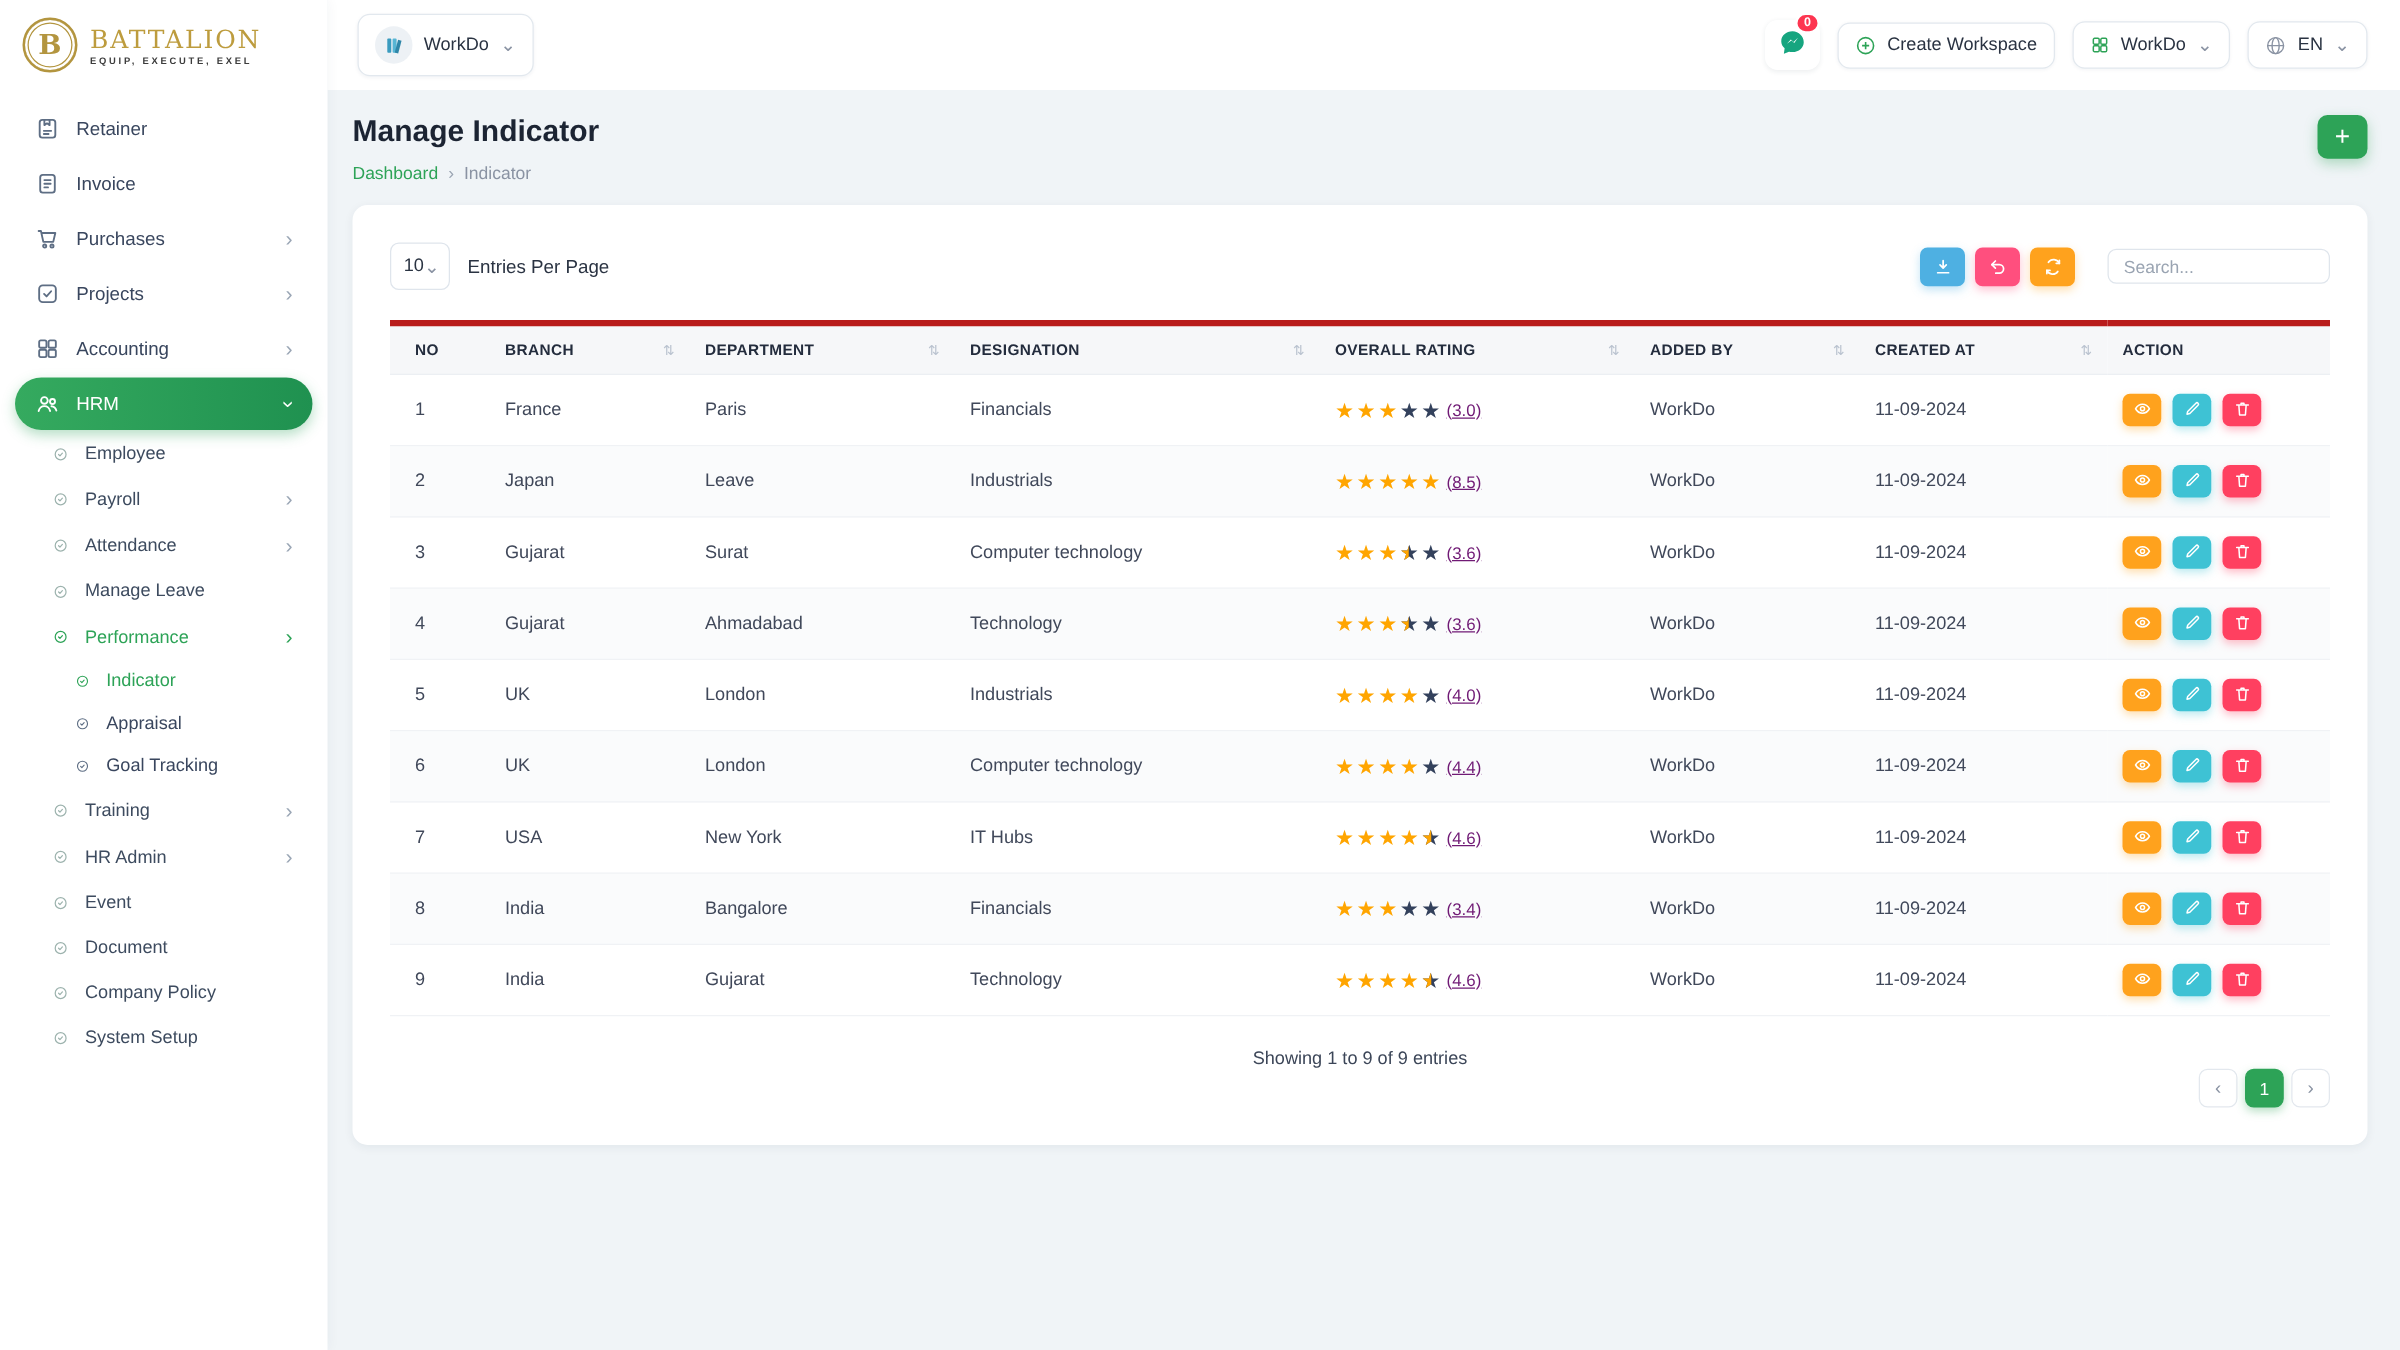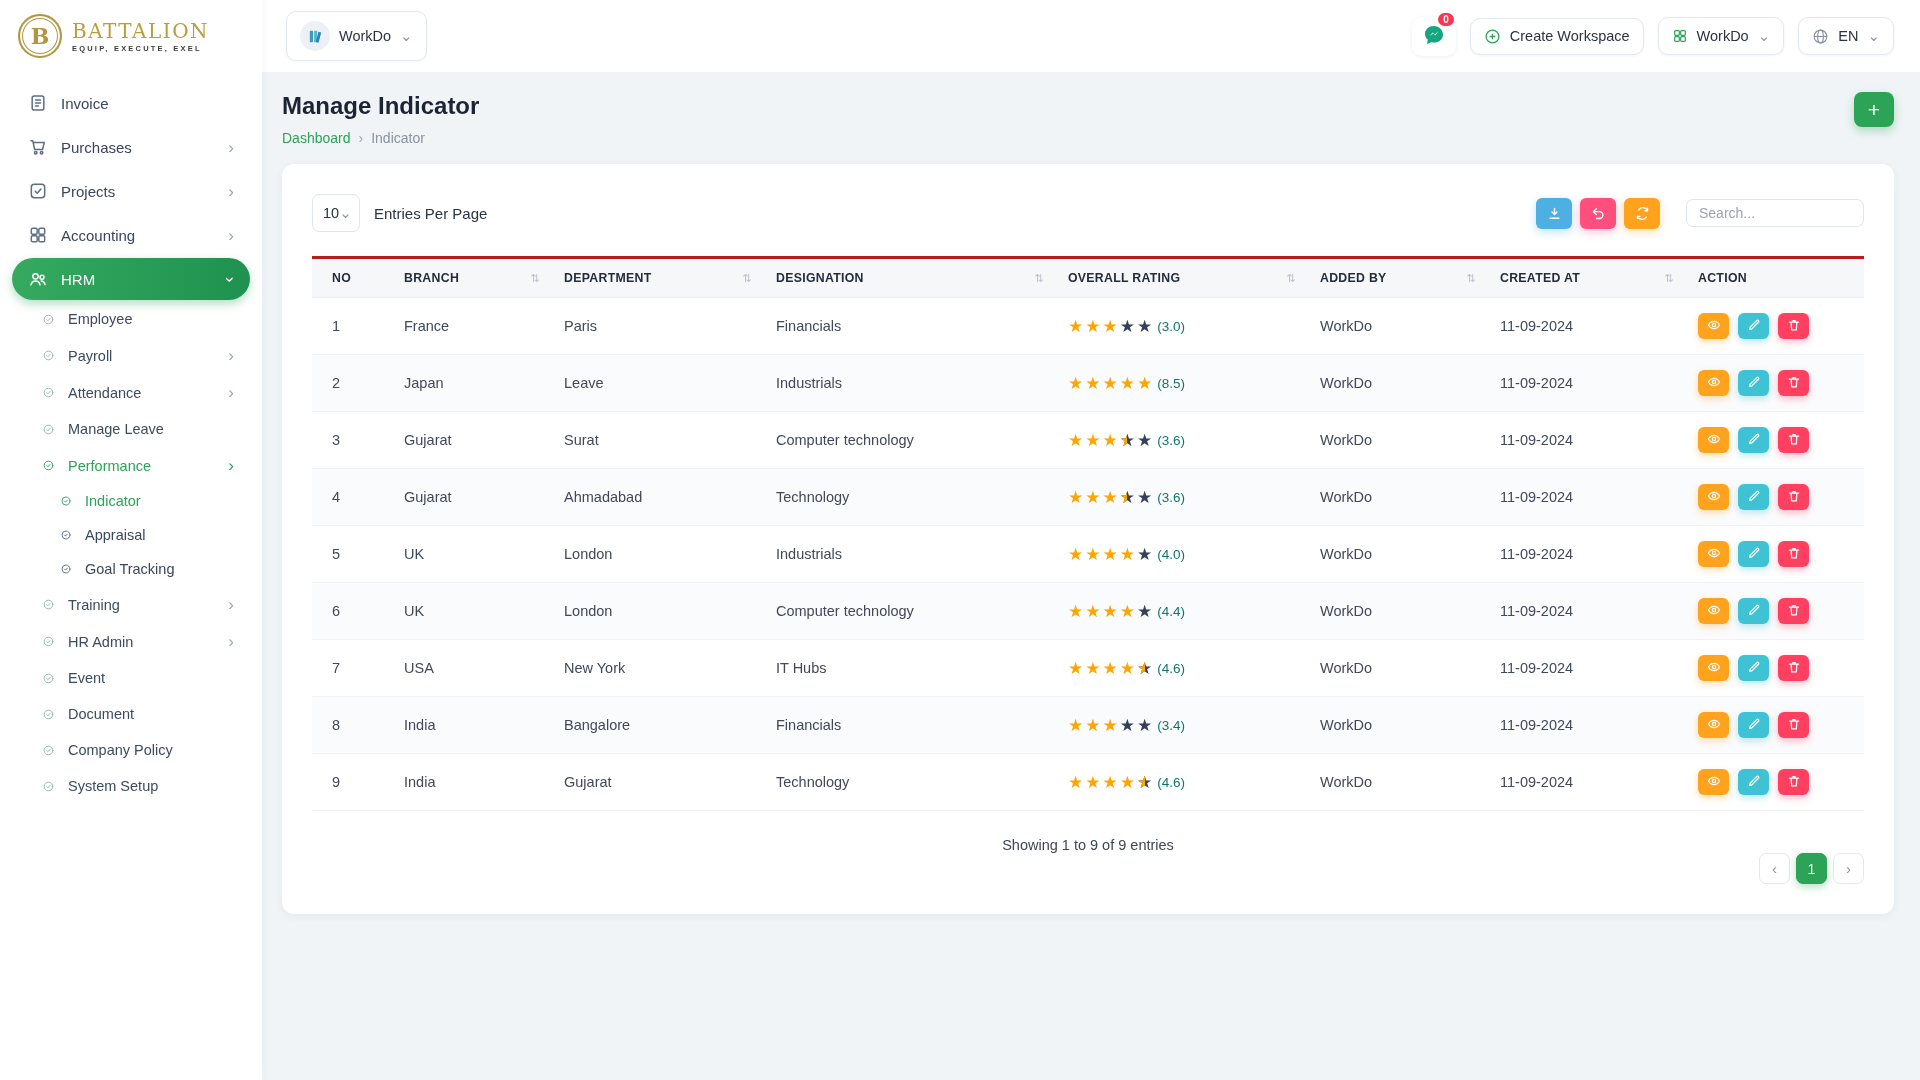--- a/index.html
+++ b/index.html
@@ -105,37 +105,37 @@
   .search-input {
     margin-left:26px; width:178px; height:28px; border:1px solid #dfe5ec; border-radius:7px;
     padding:0 12px; font-size:14px; color:#2a3342; outline:none; font-family:inherit;
   }
   .search-input::placeholder { color:#9aa4b2; }
 
   table { width:100%; border-collapse:collapse; table-layout:fixed; }
   thead th {
     background:#f6f7f9; text-align:center; padding:12px 12px;
     font-size:12.3px; font-weight:bold; color:#232c3d; letter-spacing:.3px;
-    border-top:3px solid #b91c1c; border-bottom:1px solid #eceff3;
+    border-top:5px solid #b91c1c; border-bottom:1px solid #eceff3;
   }
   thead th:first-child, tbody td:first-child { padding-left:20px; }
   .thwrap { display:flex; align-items:center; justify-content:space-between; }
   .sort { color:#b9c2cf; font-size:11px; font-weight:normal; }
   tbody td {
     padding:15px 12px; font-size:14.5px; color:#40485a;
     border-bottom:1px solid #f0f2f5; vertical-align:middle;
   }
   tbody tr:nth-child(even) { background:#fafbfc; }
 
   .stars { display:flex; align-items:center; gap:2px; }
   .st { font-size:17px; line-height:1; color:#33415c; }
   .st.full { color:#ffa500; }
   .st.half { position:relative; color:#33415c; display:inline-block; }
   .st.half .lit { position:absolute; left:0; top:0; width:50%; overflow:hidden; color:#ffa500; }
-  .rval { font-size:13.5px; color:#0f766e; margin-left:3px; }
+  .rval { font-size:13.5px; color:#701a75; margin-left:3px;text-decoration:underline; }
 
   .acts { display:flex; gap:9px; }
   .abtn {
     width:31px; height:26px; border:none; border-radius:6px; color:#fff;
     display:flex; align-items:center; justify-content:center; cursor:pointer;
   }
   .abtn svg { width:14px; height:14px; }
   .abtn.view { background:#ffa21d; box-shadow:0 3px 7px rgba(255,162,29,.35); }
   .abtn.edit { background:#3ec2d4; box-shadow:0 3px 7px rgba(62,194,212,.35); }
   .abtn.del  { background:#ff4060; box-shadow:0 3px 7px rgba(255,64,96,.35); }
@@ -159,20 +159,30 @@
     <div class="logo">
       <div class="emblem">
         <span>B</span>
       </div>
       <div class="brandtext">
         <div class="bname">BATTALION</div>
         <div class="btag">EQUIP, EXECUTE, EXEL</div>
       </div>
     </div>
     <nav class="nav">
+        <div class="nav-item lvl1">
+          <span class="nicon">
+            <svg viewBox="0 0 24 24" fill="none" stroke="currentColor" stroke-width="1.8" stroke-linecap="round" stroke-linejoin="round">
+              <rect x="4.5" y="3.5" width="15" height="17" rx="2.5"></rect>
+              <path d="M9 3.5v5l2.5-1.7L14 8.5v-5"></path>
+              <path d="M8.5 14h7M8.5 17h4.5"></path>
+            </svg>
+          </span>
+          <span class="nlabel">Retainer</span>
+        </div>
         <div class="nav-item lvl1">
           <span class="nicon">
             <svg viewBox="0 0 24 24" fill="none" stroke="currentColor" stroke-width="1.8" stroke-linecap="round" stroke-linejoin="round">
               <rect x="5" y="3.5" width="14" height="17" rx="2.5"></rect>
               <path d="M9 8.5h6M9 12h6M9 15.5h3.5"></path>
             </svg>
           </span>
           <span class="nlabel">Invoice</span>
         </div>
         <div class="nav-item lvl1">

